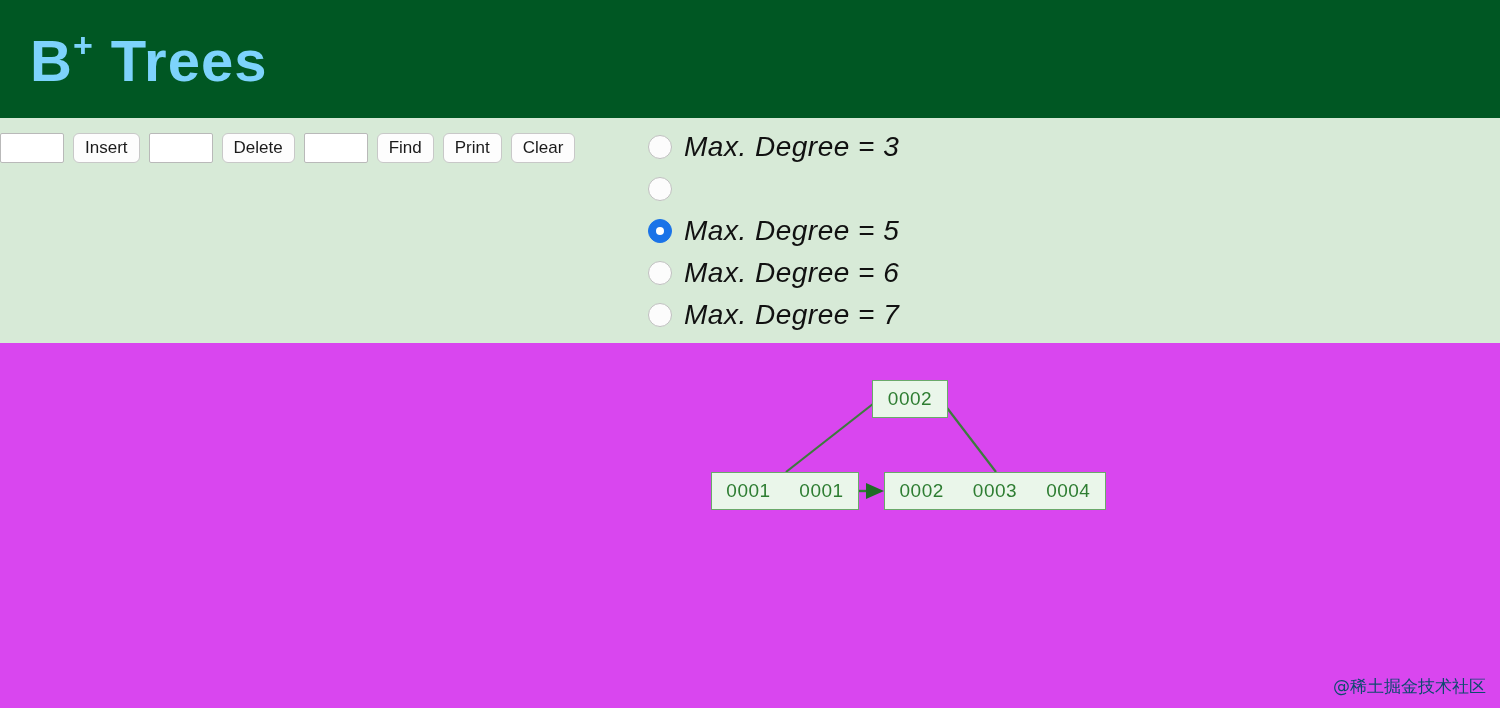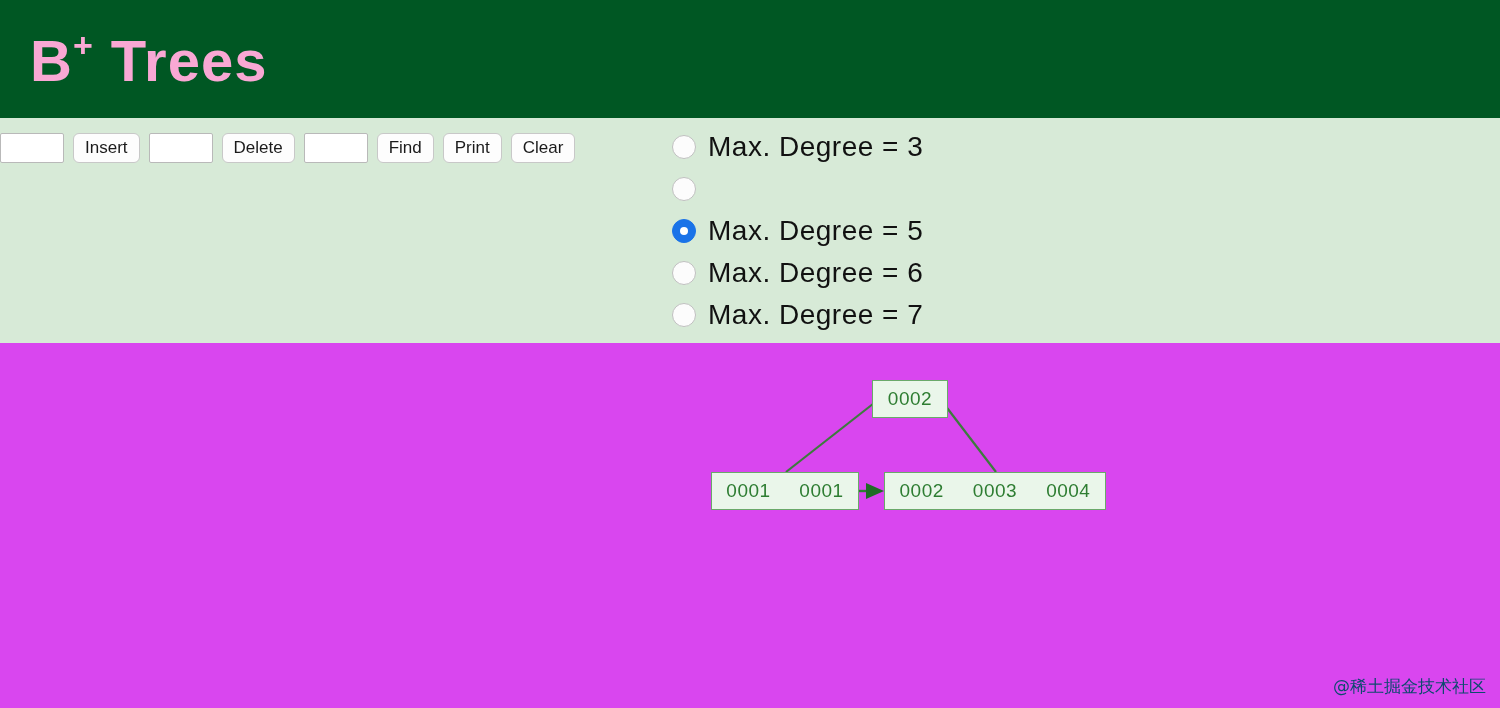--- a/index.html
+++ b/index.html
@@ -18,21 +18,21 @@
   
   #app-header {
     width: 1500px;
     height: 118px;
     background: #005723;
     box-sizing: border-box;
     display: flex;
     align-items: center;
   }
   #app-title {
-    color: #f9a8d4;
+    color: #7dd3fc;
     font-size: 58px;
     font-weight: bold;
     letter-spacing: 1px;
     margin-left: 30px;
     line-height: 1;
     display: inline-block;
     white-space: pre;
   }
   #app-title .sup {
     font-size: 34px;
@@ -82,22 +82,23 @@
     padding: 0 11px;
     margin-right: 9px;
     line-height: 26px;
     cursor: pointer;
     white-space: nowrap;
   }
 
   
   #degree-options {
     position: absolute;
-    left: 672px;
+    left: 648px;
     top: 8px;
+    font-style: italic;
   }
   .radio-row {
     display: flex;
     align-items: center;
     height: 42px;
   }
   .radio-mark {
     width: 24px;
     height: 24px;
     border-radius: 50%;

